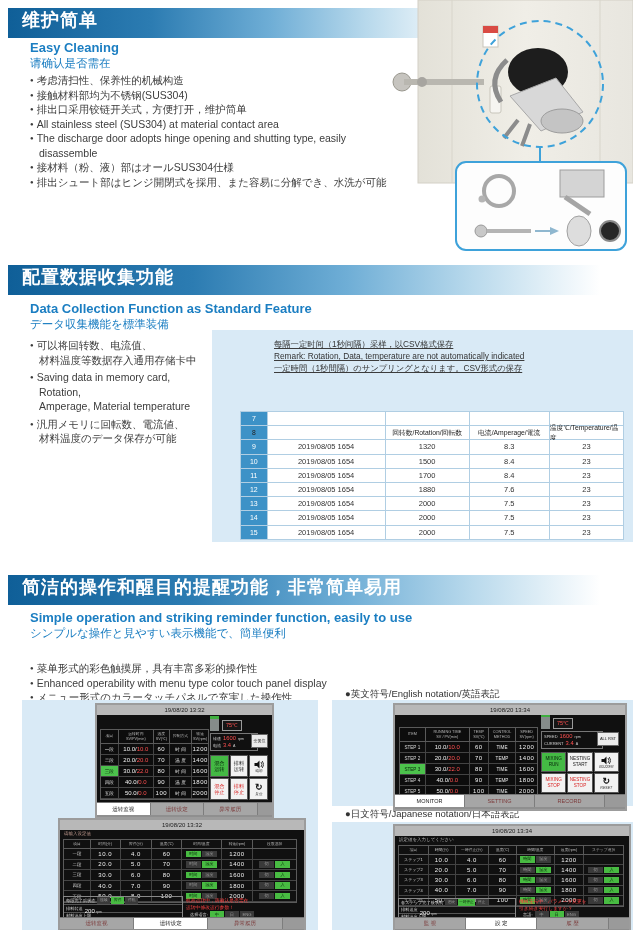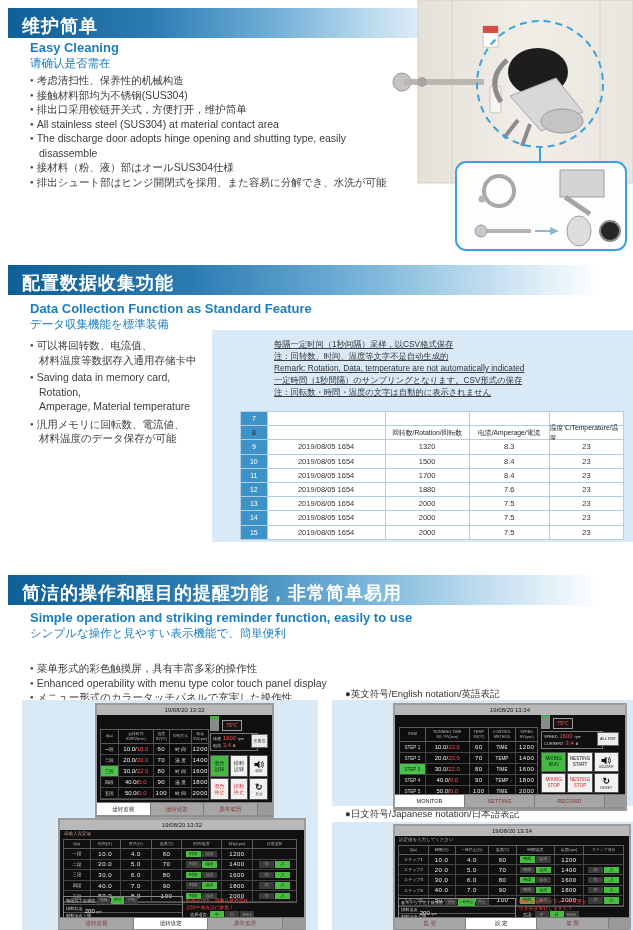--- a/index.html
+++ b/index.html
@@ -1,20 +1,20 @@
 <!DOCTYPE html>
 <html><head>
 <meta charset="utf-8">
 <style>
   html,body{margin:0;padding:0;background:#fff;}
   .page{position:relative;width:633px;height:930px;background:#ffffff;overflow:hidden;
         font-family:"Liberation Sans",sans-serif;color:#3c3c3c;}
   .abs{position:absolute;text-decoration:underline;}
   
-  .secbar{position:absolute;height:30px;display:flex;align-items:flex-end;
+  .secbar{position:absolute;height:30px;display:flex;align-items:flex-start;
           background:linear-gradient(to right,#0f5f98 0%,#2c7cb2 30%,#6faed6 55%,#b8d9ec 75%,rgba(255,255,255,0) 96%);}
   .sectitle{color:#fff;font-size:18px;font-weight:bold;padding-left:14px;letter-spacing:1px;}
   .sub-en{position:absolute;left:30px;color:#1b7ec2;font-weight:bold;font-size:13px;}
   .sub-ja{position:absolute;left:30px;color:#1b7ec2;font-size:11.5px;}
   .bullets{position:absolute;}
   .bl{font-size:10.5px;line-height:14.5px;white-space:pre-line;padding-left:9px;color:#3c3c3c;}
   .bl::before{content:"●";font-size:6px;vertical-align:2px;margin-left:-9px;margin-right:3px;color:#3c3c3c;}
   
   .bluebox{position:absolute;background:#d9eaf6;}
   .noteline{font-size:8.3px;line-height:12px;color:#333;}
@@ -169,24 +169,22 @@
       <div class="bl" style="margin-bottom:3px;">Saving data in memory card, Rotation,
 Amperage, Material temperature</div>
       <div class="bl" style="margin-bottom:3px;">汎用メモリに回転数、電流値、
 材料温度のデータ保存が可能</div>
     </div>
 
   <div class="bluebox" style="left:212px;top:330px;width:421px;height:212px;">
     <div class="abs" style="left:62px;top:8px;">
 
     <div class="noteline">每隔一定时间（1秒间隔）采样，以CSV格式保存</div>
-        <div class="noteline">注：回转数、时间、温度等文字不是自动生成的</div>
         <div class="noteline">Remark: Rotation, Data, temperature are not automatically indicated</div>
         <div class="noteline">一定時間（1秒間隔）のサンプリングとなります。CSV形式の保存</div>
-        <div class="noteline">注：回転数・時間・温度の文字は自動的に表示されません</div>
       </div>
     <div class="sheet" style="left:28px;top:81px;width:383px;">
 
         <div class="xrow">
           <div class="xc xnum">7</div>
           <div class="xc xdate"></div>
           <div class="xc xrot"></div>
           <div class="xc xamp"></div>
           <div class="xc xtemp"></div>
         </div>

